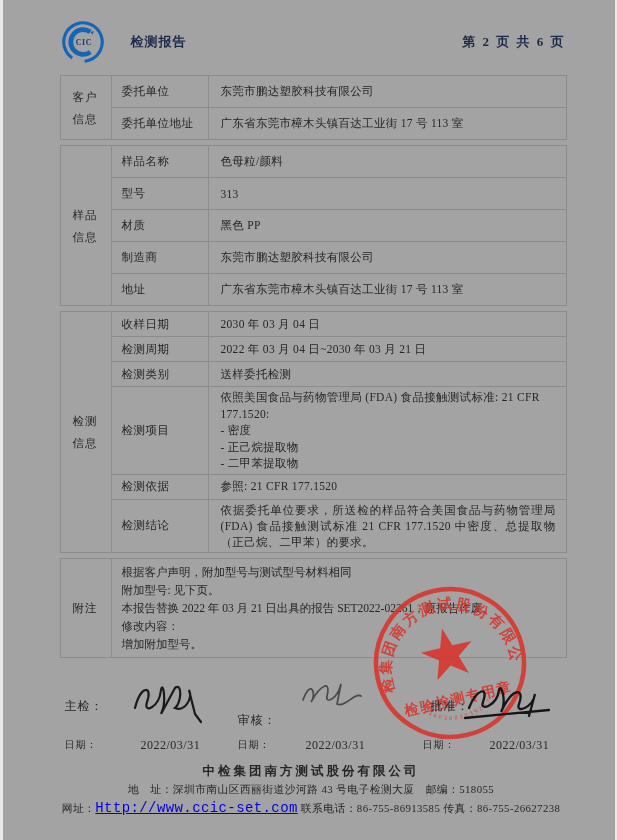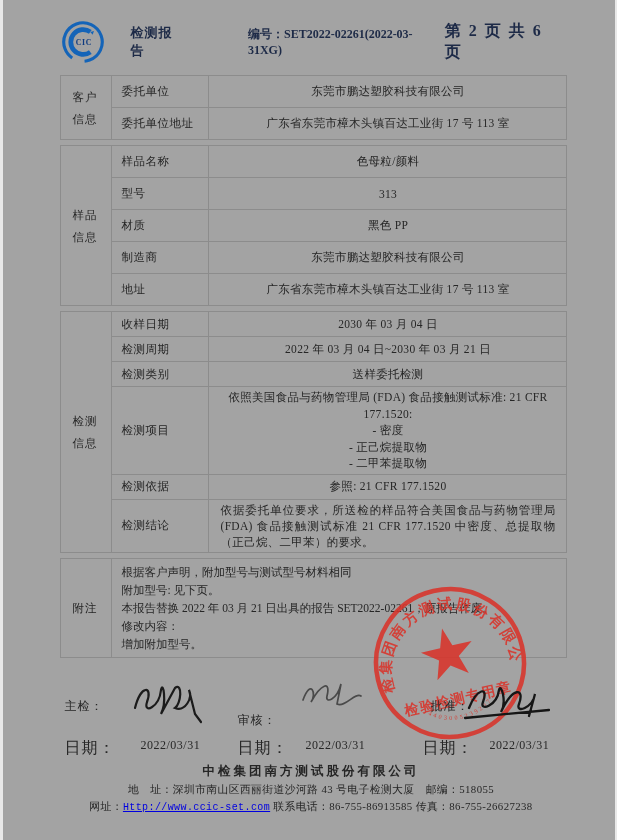--- a/index.html
+++ b/index.html
@@ -9,66 +9,65 @@
     margin:0 auto; overflow:hidden; color:#262626;
   }
   
   .header {
     position:absolute; top:18px; left:58px; width:505px; height:48px;
     display:flex; align-items:center; color:#1d2a47; font-weight:bold;
   }
   .logo { width:44px; height:44px; flex:0 0 auto; }
   .hdr-title { font-size:13px; margin-left:26px; letter-spacing:1px; }
   .hdr-no { font-size:12px; margin-left:62px; }
-  .hdr-page { font-size:16px; margin-left:auto; letter-spacing:2px; }
+  .hdr-page { font-size:13px; margin-left:auto; letter-spacing:2px; }
   
   .tables { position:absolute; top:75px; left:57px; width:506px; font-size:11.5px; }
   table { width:506px; border-collapse:collapse; table-layout:fixed; margin-bottom:5px; }
   td { border:1px solid #8c8c8c; vertical-align:middle; }
   col.c-sec { width:51px; } col.c-lab { width:97px; } col.c-val { width:358px; }
   .sec-cell { text-align:left; line-height:22px; letter-spacing:1px; padding:2px 12px; }
   .lab-cell { padding:2px 0 2px 10px; letter-spacing:0.5px; }
-  .val-cell { padding:2px 10px 2px 12px; letter-spacing:0.3px;text-align:center; }
+  .val-cell { padding:2px 10px 2px 12px; letter-spacing:0.3px; }
   .val-lines div { line-height:16.5px; }
   .just { text-align:justify; line-height:16px; }
   .note-cell { padding:4px 10px 4px 10px; }
   .note-cell div { line-height:18px; }
   tr.h33 { height:32px; } tr.h32 { height:32px; } tr.h25 { height:25px; }
   tr.h87 { height:87px; } tr.h45 { height:45px; } tr.h95 { height:95px; }
   
   .sig-area { position:absolute; top:660px; left:0; width:617px; height:110px; z-index:6; }
   .sig-label { position:absolute; font-size:12px; letter-spacing:1px; color:#262626; }
   .sig-svg { position:absolute; }
-  .date-label { position:absolute; font-size:16px; letter-spacing:1px; }
+  .date-label { position:absolute; font-size:10px; letter-spacing:1px; }
   .date-val { position:absolute; font-size:12px; letter-spacing:0.5px; }
   
   .stamp {
     position:absolute; left:366px; top:582px; width:162px; height:162px;
     transform:rotate(-13deg); opacity:0.88; z-index:5; pointer-events:none;
   }
   
   .footer { position:absolute; left:0; top:763px; width:617px; text-align:center; }
   .f-company { font-size:12.5px; font-weight:bold; letter-spacing:3px; color:#262626; }
   .f-line { font-size:10.8px; margin-top:3px; letter-spacing:0.4px; color:#262626; }
-  .f-link { color:#0000e0; text-decoration:underline; cursor:pointer; font-family:"Liberation Mono","DejaVu Sans Mono",monospace; font-size:10px; }
+  .f-link { color:#0000e0; text-decoration:underline; cursor:pointer; font-family:"Liberation Mono","DejaVu Sans Mono",monospace; font-size:14px; }
 </style>
 </head>
 <body>
 
 <div class="page">
 
   <div class="header">
     <svg class="logo" viewBox="0 0 48 48">
       <circle cx="24" cy="24" r="21" fill="none" stroke="#1464b8" stroke-width="3.4" stroke-dasharray="104 14" transform="rotate(160 24 24)"></circle>
       <path d="M32 13 A 13.5 13.5 0 1 0 32 35" fill="none" stroke="#1464b8" stroke-width="5.2"></path>
       <path d="M32 13 l4 -1 l-1.5 4 z" fill="#1464b8"></path>
       <text x="25" y="27.5" font-size="8.5" font-weight="bold" fill="#0d3a80" text-anchor="middle" letter-spacing="0.8">CIC</text>
     </svg>
     <span class="hdr-title">检测报告</span>
-    <span class="hdr-no"><span>编号：</span><span>SET2022-02261(2022-03-31XG)</span></span>
     <span class="hdr-page">第 2 页 共 6 页</span>
   </div>
 
   <div class="tables">
 
     <table>
       <colgroup>
           <col class="c-sec">
           <col class="c-lab">
           <col class="c-val">

